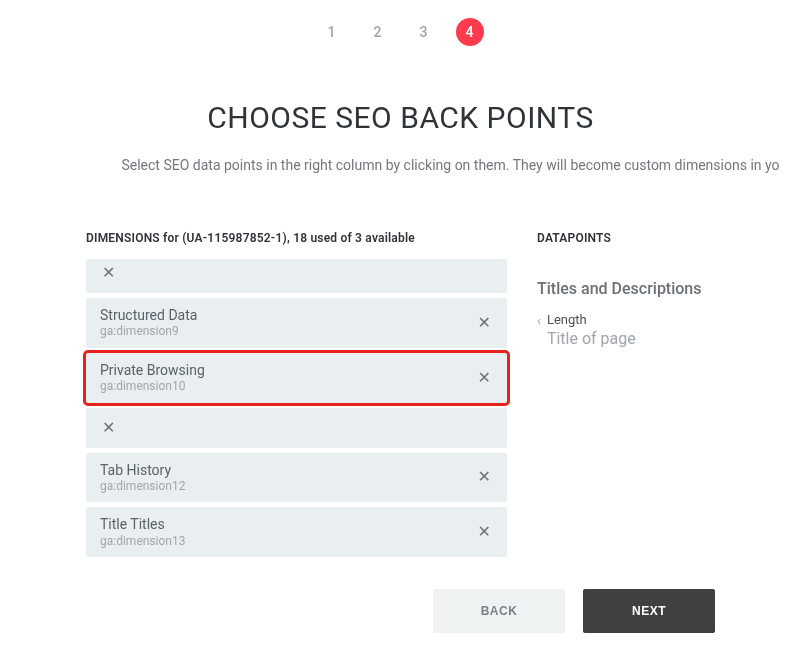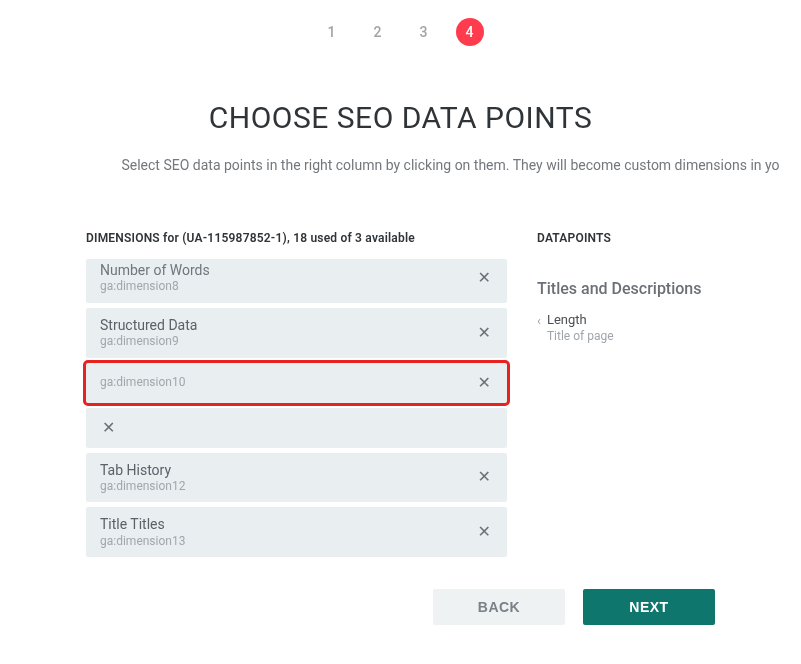--- a/index.html
+++ b/index.html
@@ -115,77 +115,74 @@
       font-size: 13px;
       color: #9aa0a5;
       line-height: 1.4;
     }
     .dp-text .dp-label {
       font-size: 13px;
       color: #4a5056;
       line-height: 1.3;
     }
     .dp-text .dp-sub {
-      font-size: 12px;
+      font-size: 16px;
       color: #a0a6ab;
       line-height: 1.3;
     }
     .btn-row {
       display: flex;
       justify-content: flex-end;
       gap: 18px;
       margin-top: 32px;
       padding-right: 86px;
     }
     .btn {
       min-width: 132px;
-      height: 36px;
+      height: 44px;
       border: none;
-      font-size: 14px;
+      font-size: 12px;
       font-weight: 700;
       letter-spacing: 0.5px;
       cursor: pointer;
       border-radius: 2px;
     }
     .btn-back { background: #eef2f3; color: #7a8187; }
-    .btn-next { background: #0f766e; color: #fff; }
+    .btn-next { background: #404040; color: #fff; }
   </style>
 </head>
 <body>
 
 <div class="stepper" id="stepper">
     <div class="step">1</div>
     <div class="step">2</div>
     <div class="step">3</div>
     <div class="step active">4</div>
   </div>
 
-<h1 class="page-title">CHOOSE SEO DATA POINTS</h1>
+<h1 class="page-title">CHOOSE SEO BACK POINTS</h1>
 <div class="page-subtitle">Select SEO data points in the right column by clicking on them. They will become custom dimensions in yo</div>
 
 <div class="columns">
   <div class="left-col">
     <div class="col-heading">DIMENSIONS for (UA-115987852-1), 18 used of 3 available</div>
     <div class="dim-list" id="dim-list">
         <div class="dim-item truncated-top">
-          <div class="dim-text">
-            <div class="dim-label" style="opacity: 0.85;">Number of Words</div>
-            <div class="dim-sub">ga:dimension8</div>
-          </div>
           <div class="dim-x">✕</div>
         </div>
         <div class="dim-item">
           <div class="dim-text">
             <div class="dim-label">Structured Data</div>
             <div class="dim-sub">ga:dimension9</div>
           </div>
           <div class="dim-x">✕</div>
         </div>
         <div class="dim-item highlight">
           <div class="dim-text">
+            <div class="dim-label">Private Browsing</div>
             <div class="dim-sub">ga:dimension10</div>
           </div>
           <div class="dim-x">✕</div>
         </div>
         <div class="dim-item">
           <div class="dim-x">✕</div>
         </div>
         <div class="dim-item">
           <div class="dim-text">
             <div class="dim-label">Tab History</div>

